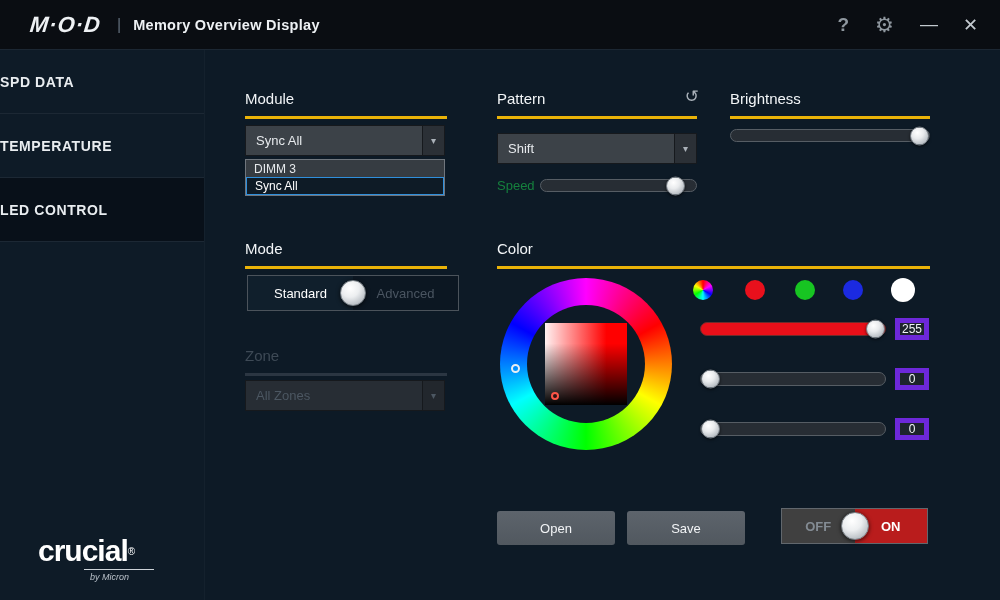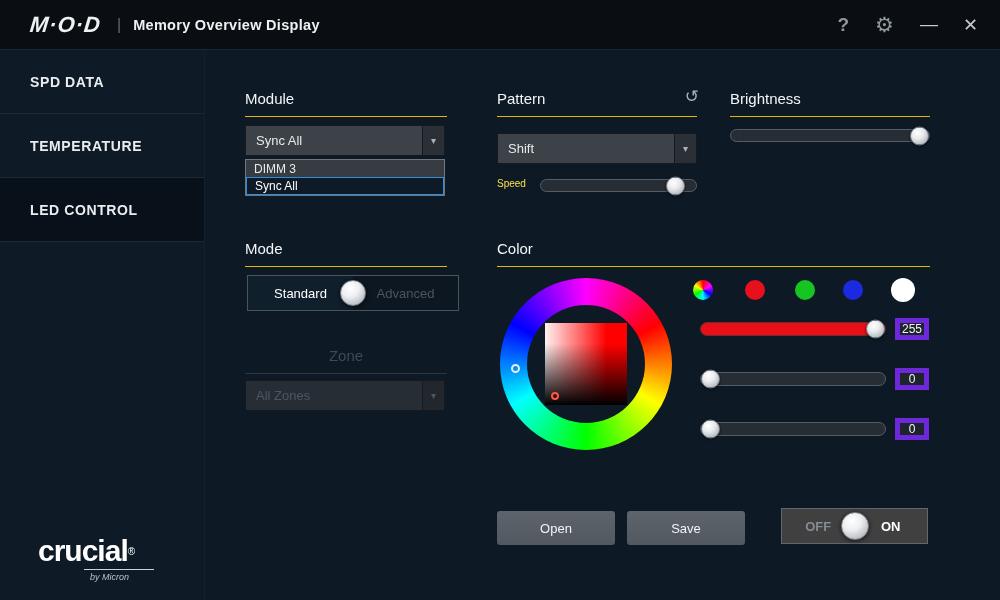--- a/index.html
+++ b/index.html
@@ -16,34 +16,34 @@
   .tb-controls { margin-left:auto; display:flex; align-items:center; gap:26px; margin-right:22px; }
   .tb-btn { cursor:pointer; text-align:center; }
   .tb-help { color:#8f979f; font-size:19px; font-weight:700; }
   .tb-gear { color:#8f979f; font-size:21px; }
   .tb-min  { color:#c3c9cf; font-size:18px; font-weight:400; letter-spacing:-1px; }
   .tb-close{ color:#c3c9cf; font-size:18px; }
 
   
   .sidebar { position:absolute; left:0; top:50px; width:205px; height:550px; background:#0e1b27;
              border-right:1px solid #14212d; }
-  .side-item { height:64px; line-height:64px; padding-left:30px; font-size:14px; font-weight:700;
+  .side-item { height:64px; line-height:64px; font-size:14px; font-weight:700;
                letter-spacing:0.6px; color:#e9edf0; border-bottom:1px solid #1c2834; cursor:pointer; }
   .side-item.active { background:#081019; }
   .brand { position:absolute; left:38px; bottom:18px; }
   .brand-name { font-size:30px; font-weight:700; letter-spacing:-1px; color:#ffffff; }
   .brand-reg { font-size:10px; color:#ffffff; vertical-align:super; }
   .brand-line { width:70px; height:1px; background:#cdd3d8; margin:1px 0 2px 46px; }
   .brand-tag { font-size:9px; font-style:italic; color:#b9c1c9; margin-left:52px; }
 
   
   .main { position:absolute; left:205px; top:50px; width:795px; height:550px; }
 
   .section-head { position:absolute; font-size:15px; color:#f2f5f7; padding-bottom:9px;
-                  border-bottom:1px solid #eab308; }
+                  border-bottom:3px solid #eab308; }
   .section-head.dim { color:#3e4a56; border-bottom-color:#2b3642; }
 
   .select { position:absolute; height:31px; background:#3c4248; border:1px solid #16191d;
             display:flex; align-items:center; font-size:13px; color:#e6e9ec; cursor:pointer; }
   .select .sel-value { padding-left:10px; }
   .select .arrow-box { margin-left:auto; width:22px; height:100%; background:#2b3036;
                        border-left:1px solid #16191d; display:flex; align-items:center;
                        justify-content:center; color:#aab1b8; font-size:10px; }
   .select.disabled { background:#272d34; color:#4c5762; }
   .select.disabled .arrow-box { background:#22272d; color:#4c5762; }
@@ -52,21 +52,21 @@
   .drop-item { height:17px; display:flex; align-items:center; padding-left:8px; font-size:12px;
                color:#e6e9ec; cursor:pointer; }
   .drop-item.selected { height:18px; background:#0e1b26; border:1px solid #2f8fdc; color:#ffffff; }
 
   .track { position:absolute; background:#272d34; border:1px solid #565d64; border-radius:7px; }
   .track.red { background:#e90f19; border-color:#6e2b2b; }
   .thumb { position:absolute; top:50%; transform:translateY(-50%); width:19px; height:19px;
            border-radius:50%; border:1px solid #777e85; cursor:pointer;
            background:radial-gradient(circle at 38% 30%, #ffffff 0%, #e9ebed 38%, #b5bbc1 78%, #989ea4 100%);
            box-shadow:0 1px 3px rgba(0,0,0,0.65); }
-  .inline-label { position:absolute; font-size:10px; color:#fde047; }
+  .inline-label { position:absolute; font-size:13px; color:#15803d; }
 
   .value-box { position:absolute; width:34px; height:22px; background:#1d242c; border:5px solid #6d28d9;
                color:#f2f5f7; font-size:12px; display:flex; align-items:center; justify-content:center; }
 
   
   .mode-toggle { position:absolute; left:42px; top:225px; width:212px; height:36px;
                  border:1px solid #4b535b; background:#0c1722; display:flex; cursor:pointer; }
   .mode-half { width:50%; display:flex; align-items:center; justify-content:center; font-size:13px; }
   .mode-standard { color:#ffffff; background:#101f2c; }
   .mode-advanced { color:#4a5561; }
@@ -94,21 +94,21 @@
   .preset-multi { background:conic-gradient(#ff0000, #ff00ff, #0000ff, #00ffff, #00ff00, #ffff00, #ff0000); }
 
   .btn { position:absolute; width:118px; height:34px; border:none; border-radius:3px; cursor:pointer;
          background:linear-gradient(#5d646c, #51585f); color:#f2f4f6; font-size:13px;
          font-family:"Liberation Sans", sans-serif; }
 
   .power-toggle { position:absolute; left:576px; top:458px; width:147px; height:36px;
                   border:1px solid #61676d; display:flex; cursor:pointer; }
   .power-half { width:50%; display:flex; align-items:center; justify-content:center; font-size:13px; font-weight:700; }
   .power-off { background:#404040; color:#838b93; }
-  .power-on  { background:#404040; color:#ffffff; }
+  .power-on  { background:#b91c1c; color:#ffffff; }
   .power-knob { width:28px; height:28px; left:calc(50% - 14px); top:3px; }
 
   .history-icon { position:absolute; right:-2px; top:-4px; color:#aab2ba; font-size:17px; cursor:pointer; }
 </style>
 </head>
 <body>
 
 <header class="titlebar">
   <span class="logo-text">M·O·D</span>
   <span class="tb-sep">|</span>
@@ -178,21 +178,21 @@
 
   <div class="section-head" style="left:40px; top:190px; width:202px;">
     <span>Mode</span>
   </div>
   <div class="mode-toggle">
     <div class="mode-half mode-standard">Standard</div>
     <div class="mode-half mode-advanced">Advanced</div>
     <div class="knob mode-knob"></div>
   </div>
 
-  <div class="section-head dim" style="left:40px; top:297px; width:202px;text-align:center;">
+  <div class="section-head dim" style="left:40px; top:297px; width:202px;">
     <span>Zone</span>
   </div>
   <div class="select disabled" style="left:40px; top:330px; width:200px;">
     <span class="sel-value">All Zones</span>
     <span class="arrow-box">▾</span>
   </div>
 
   <div class="section-head" style="left:292px; top:190px; width:433px;">
     <span>Color</span>
   </div>

